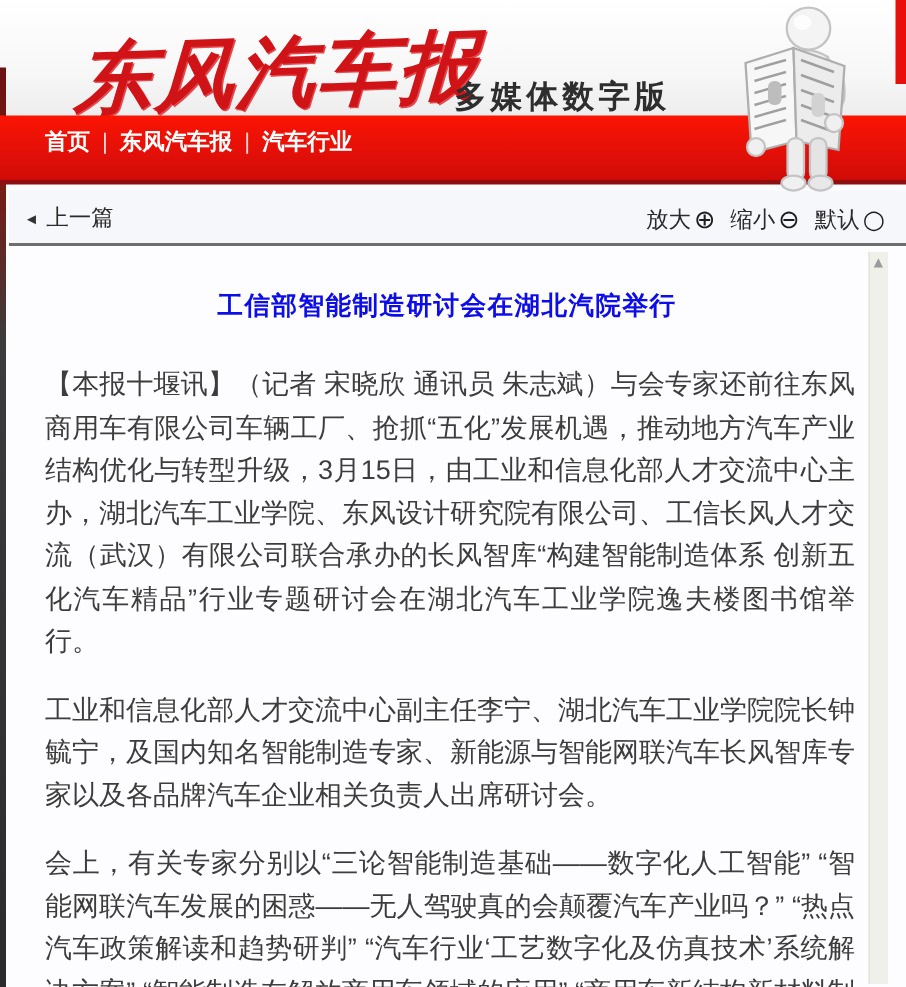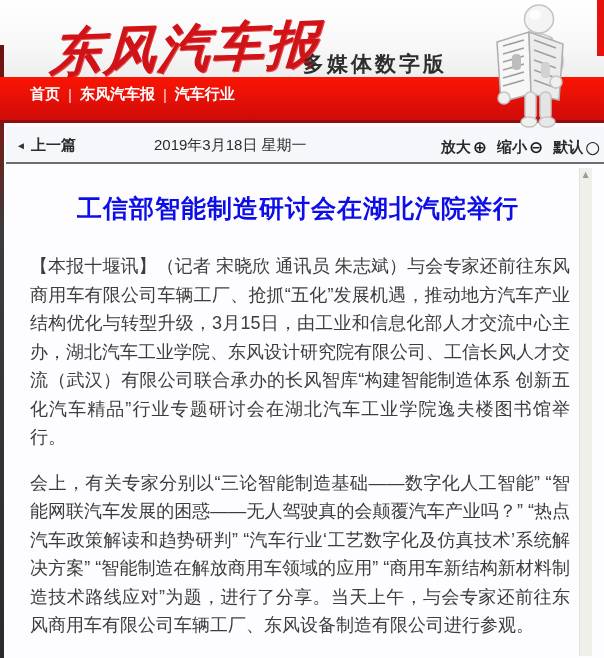--- a/index.html
+++ b/index.html
@@ -30,38 +30,38 @@
   .navband-inner .sep { margin:0 8px; color:#ffd9d9; font-weight:normal; }
   .nav-link { cursor:pointer; white-space:nowrap; }
 
   
   .toolbar { position:absolute; left:6px; top:127px; width:598px; height:37px;
     background:#f6f7fb; border-bottom:2px solid #6e6e6e; font-size:15px; color:#2b2b2b; }
   .tb-item { position:absolute; top:9px; white-space:nowrap; }
   .tb-prev { left:10px; }
   .tb-date { left:148px; }
   .tb-issues { left:292px; }
-  .tb-zoom { right:4px; }
+  .tb-zoom { right:14px; }
   .tri { font-size:10px; color:#333; margin-right:5px; position:relative; top:-1px; }
   .issue-arrow { font-size:9px; color:#c96a2a; position:relative; top:-1px; }
   .zoom-glyph { font-size:17px; color:#1d1d1d; margin:0 10px 0 2px;
     font-family:"DejaVu Sans",sans-serif; position:relative; top:1px; }
   .zoom-glyph.last { margin-right:0; }
-  .tb-btn { cursor:pointer;font-weight:bold; }
+  .tb-btn { cursor:pointer; }
 
   
   .content { position:absolute; left:6px; top:166px; width:598px; height:492px;
     background:#fdfdff; }
   .scrolltrack { position:absolute; right:12px; top:2px; width:13px; height:488px;
     background:#f0f0ea; border-left:1px solid #e2e2dc; }
   .scrollup { position:absolute; right:12px; top:4px; width:13px; height:14px;
     text-align:center; font-size:8px; color:#9a9a9a; cursor:pointer;
     font-family:"DejaVu Sans",sans-serif; }
   .article { position:absolute; left:18px; top:0; width:548px; }
-  .title { margin-top:26px; text-align:center; font-size:25px; font-weight:bold;
+  .title { margin-top:26px; text-align:center; font-size:17px; font-weight:bold;
     color:#0d0de8; letter-spacing:1px; }
   .bodytext { margin:27px 2px 0 6px; font-size:18px; line-height:28.5px;
     color:#3d3d3d; text-align:justify; }
   .bodytext p { margin-bottom:17px; }
 </style>
 </head>
 <body>
 
 <div class="stage">
 
@@ -108,31 +108,31 @@
       <span class="nav-link">东风汽车报</span>
       <span class="sep">|</span>
       <span class="nav-link">汽车行业</span>
     </div>
   </div>
 
   <div class="l-stripe"></div>
 
   <div class="toolbar">
     <span class="tb-item tb-prev tb-btn"><span class="tri">◄</span><span>上一篇</span></span>
-    <span class="tb-item tb-date">2019年3月18日 星期一</span>
     <span class="tb-item tb-zoom">
       <span class="tb-btn">放大</span><span class="zoom-glyph tb-btn">⊕</span><span class="tb-btn">缩小</span><span class="zoom-glyph tb-btn">⊖</span><span class="tb-btn">默认</span><span class="zoom-glyph last tb-btn">○</span>
     </span>
   </div>
 
   <div class="content">
     <div class="scrolltrack"></div>
     <div class="scrollup">▲</div>
     <div class="article">
       <div class="title">工信部智能制造研讨会在湖北汽院举行</div>
       <div class="bodytext">
         <p>【本报十堰讯】（记者 宋晓欣 通讯员 朱志斌）与会专家还前往东风商用车有限公司车辆工厂、抢抓“五化”发展机遇，推动地方汽车产业结构优化与转型升级，3月15日，由工业和信息化部人才交流中心主办，湖北汽车工业学院、东风设计研究院有限公司、工信长风人才交流（武汉）有限公司联合承办的长风智库“构建智能制造体系 创新五化汽车精品”行业专题研讨会在湖北汽车工业学院逸夫楼图书馆举行。</p>
+        <p>工业和信息化部人才交流中心副主任李宁、湖北汽车工业学院院长钟毓宁，及国内知名智能制造专家、新能源与智能网联汽车长风智库专家以及各品牌汽车企业相关负责人出席研讨会。</p>
         <p>会上，有关专家分别以“三论智能制造基础——数字化人工智能” “智能网联汽车发展的困惑——无人驾驶真的会颠覆汽车产业吗？” “热点汽车政策解读和趋势研判” “汽车行业‘工艺数字化及仿真技术’系统解决方案” “智能制造在解放商用车领域的应用” “商用车新结构新材料制造技术路线应对”为题，进行了分享。当天上午，与会专家还前往东风商用车有限公司车辆工厂、东风设备制造有限公司进行参观。</p>
       </div>
     </div>
   </div>
 
 </div>
 
 </body></html>

